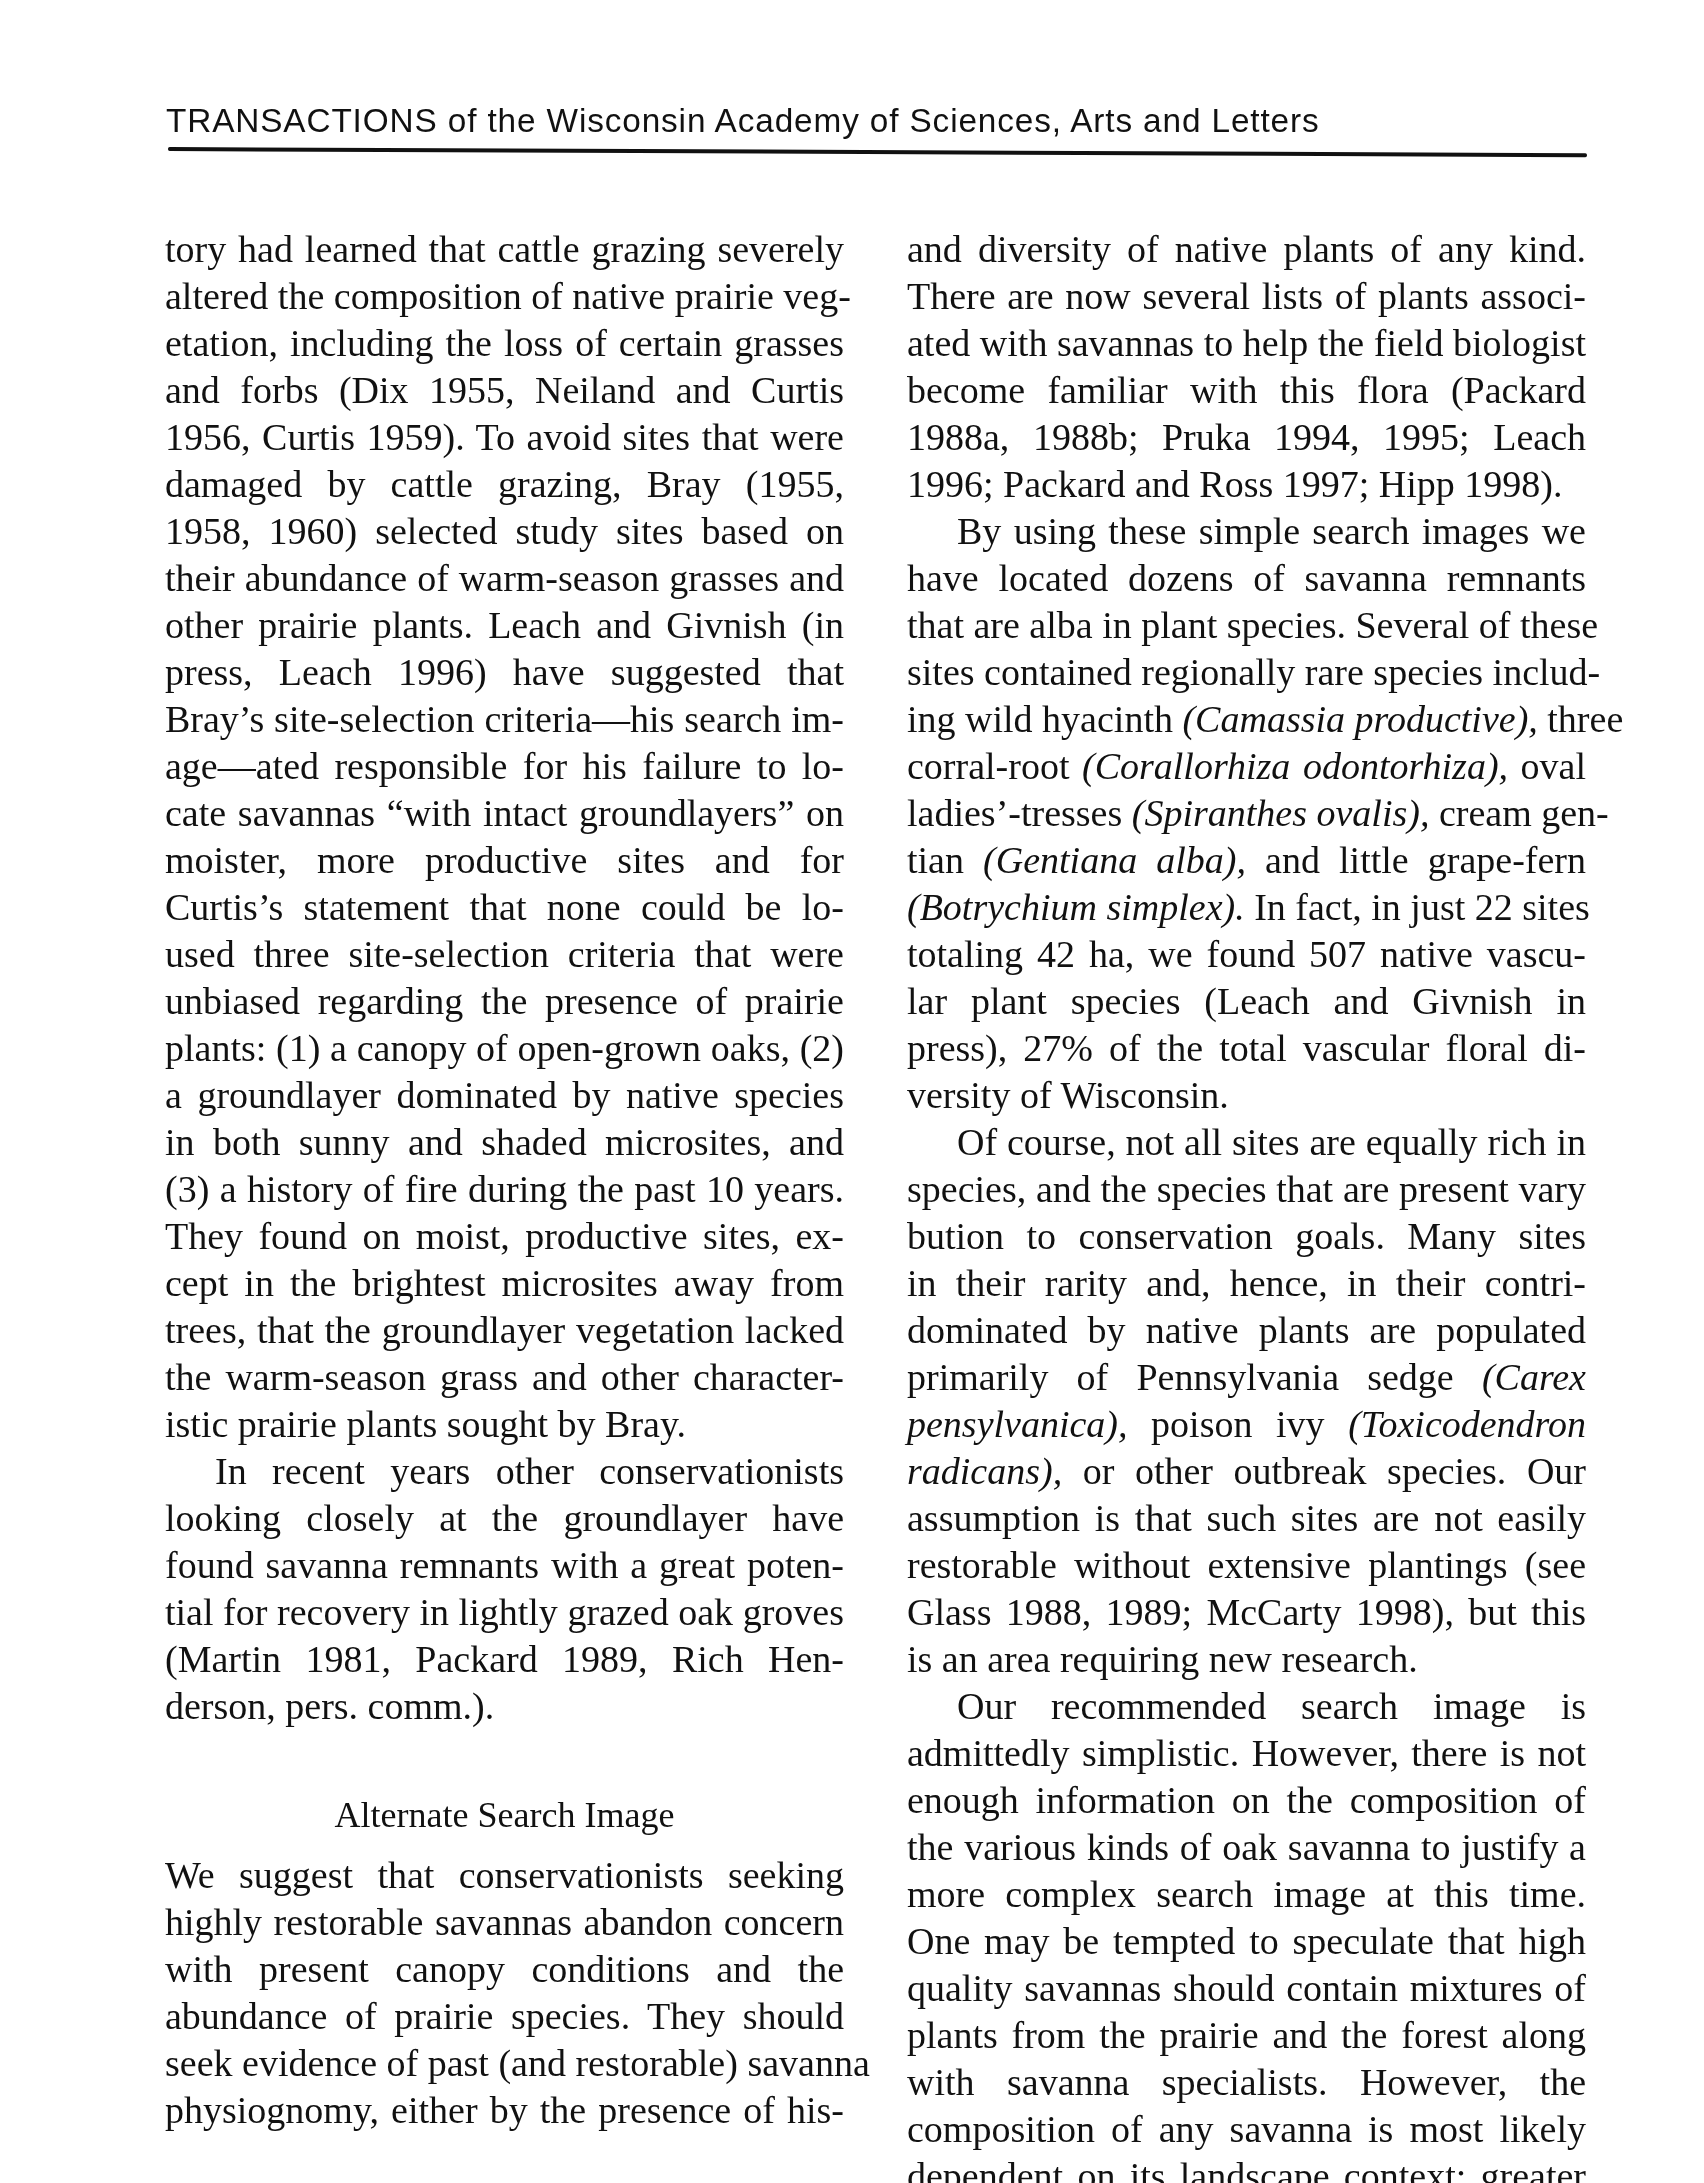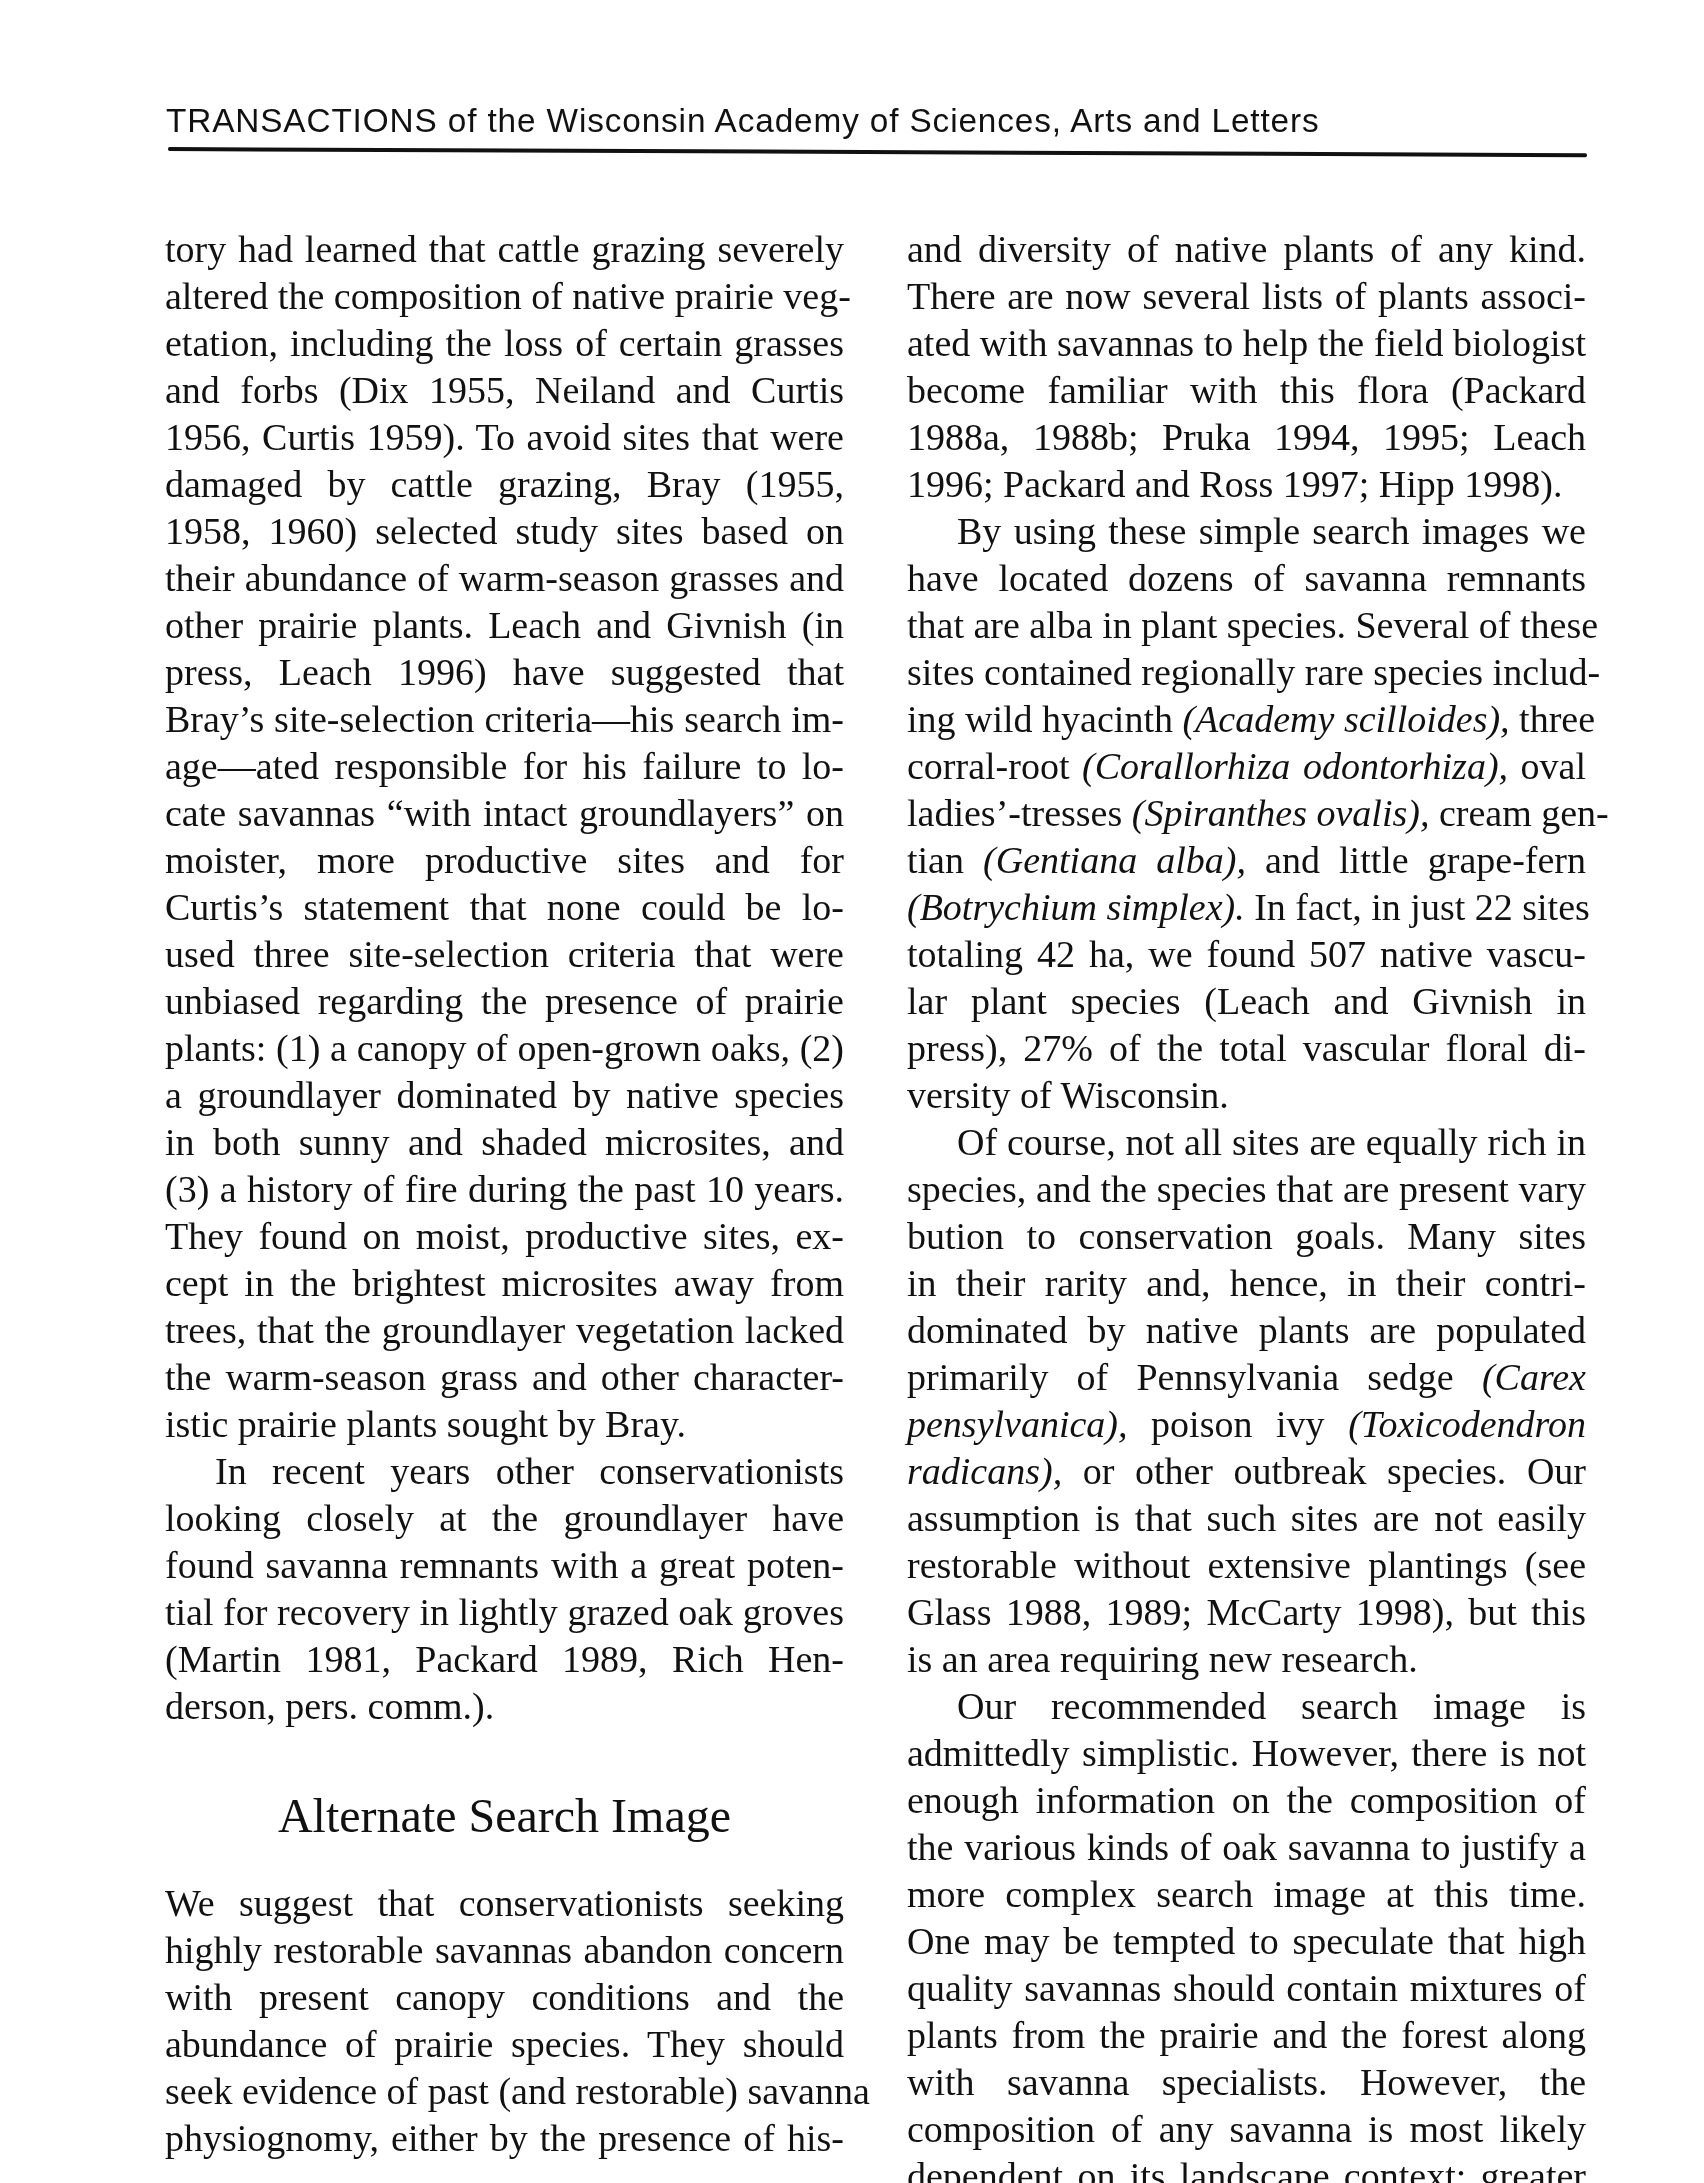--- a/index.html
+++ b/index.html
@@ -18,22 +18,22 @@
     position: absolute; top: 226px; width: 679px;
     font-family: "Liberation Serif", serif; font-size: 38px; line-height: 47px;
     text-align: justify; hyphens: manual;
   }
   .col-left { left: 165px; }
   .col-right { left: 907px; }
   .column .line { display: block; text-align: justify; text-align-last: justify; white-space: nowrap; height: 47px; overflow: visible; }
   .column .line.last { text-align-last: left; }
   .column .line.indent { padding-left: 50px; }
   .section-heading {
-    font-family: "Liberation Serif", serif; font-size: 48px; text-align: center;
-    margin: 62px 0 41px 0; line-height: 47px; font-weight: normal;
+    font-family: "Liberation Serif", serif; font-size: 36px; text-align: center;
+    margin: 62px 0 13px 0; line-height: 47px; font-weight: normal;
   }
   em { font-style: italic; }
 </style>
 </head>
 <body>
 
 <div class="running-head">TRANSACTIONS of the Wisconsin Academy of Sciences, Arts and Letters</div>
 <div class="head-rule"></div>
 
 <div class="column col-left">
@@ -92,21 +92,21 @@
     <span class="line">ated with savannas to help the field biologist</span>
     <span class="line">become familiar with this flora (Packard</span>
     <span class="line">1988a, 1988b; Pruka 1994, 1995; Leach</span>
     <span class="line last">1996; Packard and Ross 1997; Hipp 1998).</span>
   </div>
   <div>
     <span class="line indent">By using these simple search images we</span>
     <span class="line">have located dozens of savanna remnants</span>
     <span class="line">that are alba in plant species. Several of these</span>
     <span class="line">sites contained regionally rare species includ-</span>
-    <span class="line"><span>ing wild hyacinth </span><em>(Academy scilloides),</em><span> three</span></span>
+    <span class="line"><span>ing wild hyacinth </span><em>(Camassia productive),</em><span> three</span></span>
     <span class="line"><span>corral-root </span><em>(Corallorhiza odontorhiza),</em><span> oval</span></span>
     <span class="line"><span>ladies’-tresses </span><em>(Spiranthes ovalis),</em><span> cream gen-</span></span>
     <span class="line"><span>tian </span><em>(Gentiana alba),</em><span> and little grape-fern</span></span>
     <span class="line"><em>(Botrychium simplex).</em><span> In fact, in just 22 sites</span></span>
     <span class="line">totaling 42 ha, we found 507 native vascu-</span>
     <span class="line">lar plant species (Leach and Givnish in</span>
     <span class="line">press), 27% of the total vascular floral di-</span>
     <span class="line last">versity of Wisconsin.</span>
   </div>
   <div>

